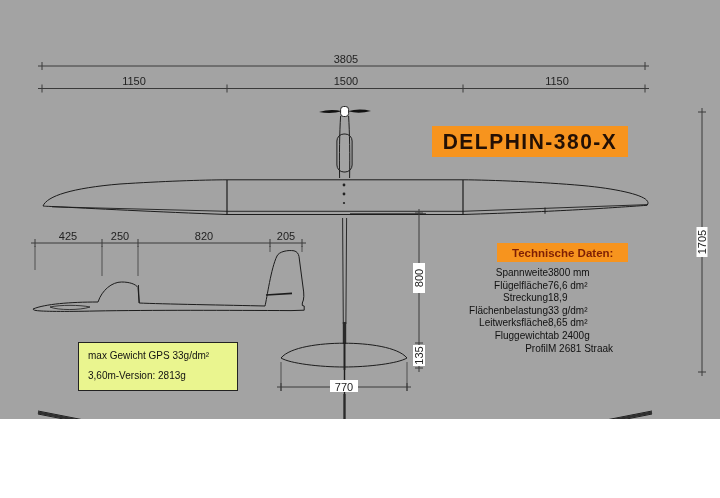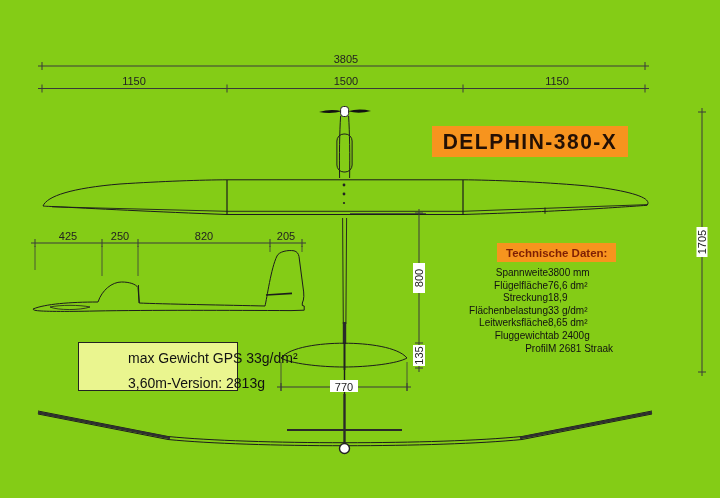--- a/index.html
+++ b/index.html
@@ -1,47 +1,47 @@
 <!DOCTYPE html>
 <html><head>
 <meta charset="utf-8">
 <style>
   html,body{margin:0;padding:0;background:#fff;}
   #stage{
-    position:relative;width:720px;height:498px;background:#84cc16;
+    position:relative;width:720px;height:419px;background:#a3a3a3;
     font-family:"Liberation Sans",sans-serif;overflow:hidden;
   }
   #drawing{position:absolute;left:0;top:0;}
   .credit{
     position:absolute;left:448px;top:110px;width:176px;text-align:center;
     font-size:9.5px;color:#222;letter-spacing:.2px;white-space:nowrap;
   }
   .banner{
     position:absolute;left:432px;top:126px;width:196px;height:31px;
     background:#F7941E;display:flex;align-items:center;justify-content:center;
   }
   .banner span{
     font-size:21px;font-weight:bold;color:#231005;letter-spacing:1.5px;
     transform:scaleY(1.05);white-space:nowrap;
   }
   .tech-head{
-    position:absolute;left:497px;top:243px;height:19px;padding:0 9px;
+    position:absolute;left:497px;top:243px;height:19px;padding:0 15px;
     background:#F7941E;display:flex;align-items:center;
   }
   .tech-head span{font-size:11.5px;font-weight:bold;color:#7E1F04;white-space:nowrap;}
   .tech-rows{position:absolute;left:420px;top:267px;width:230px;}
   .tech-row{display:flex;line-height:12.6px;font-size:10px;color:#111;}
   .tech-row .lbl{width:128px;text-align:right;}
   .tech-row .val{text-align:left;white-space:nowrap;}
   .note-box{
     position:absolute;left:78px;top:342px;width:160px;height:49px;
     background:#EAF58F;border:1.2px solid #222;box-sizing:border-box;
     padding:7px 0 0 9px;
   }
-  .note-box div{font-size:14px;color:#111;white-space:nowrap;margin-left:40px;}
+  .note-box div{font-size:10px;color:#111;white-space:nowrap;}
   .note-box .l2{margin-top:9px;}
   svg text{font-family:"Liberation Sans",sans-serif;fill:#222;}
   .dim{font-size:11px;}
 </style>
 </head>
 <body>
 
 <div id="stage">
 
   <svg id="drawing" width="720" height="498" viewBox="0 0 720 498">

